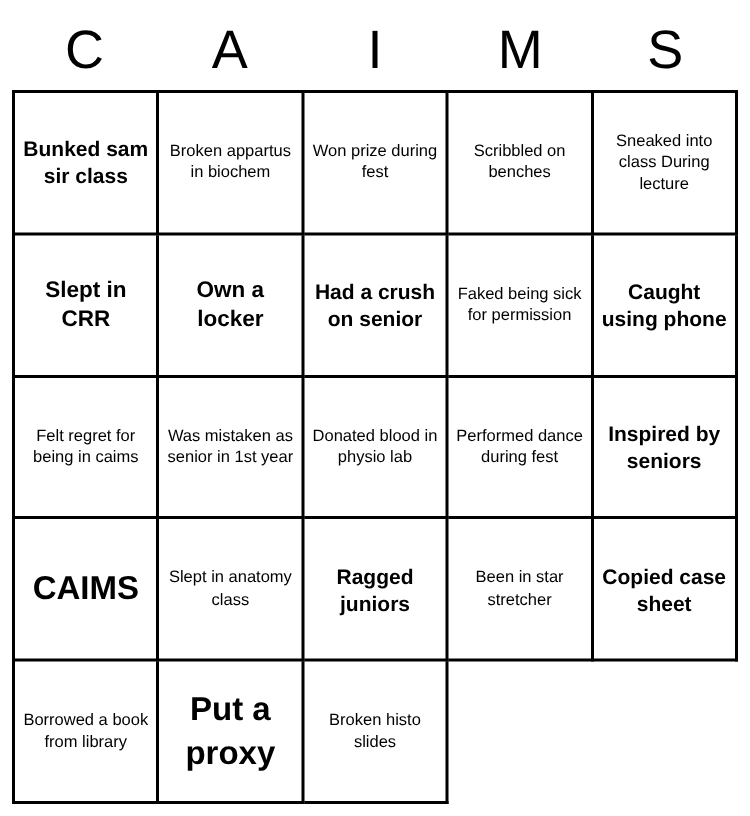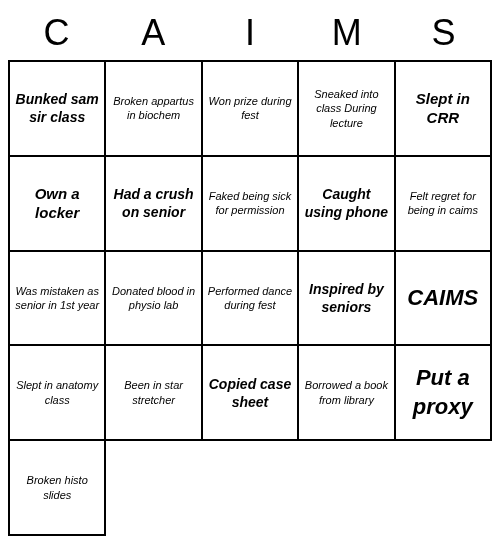--- a/index.html
+++ b/index.html
@@ -38,21 +38,20 @@
     .cell {
       border-right: 2px solid #000;
       border-bottom: 2px solid #000;
       display: flex;
       align-items: center;
       justify-content: center;
       text-align: center;
       padding: 3px;
       min-height: 80px;
       position: relative;
-      font-style: italic;
     }
     .cell-text {
       font-size: 11px;
       line-height: 1.3;
     }
     .cell-text.large {
       font-size: 15px;
       font-weight: bold;
     }
     .cell-text.xlarge {
@@ -80,20 +79,23 @@
 <div class="cell">
       <span class="cell-text medium">Bunked sam sir class</span>
     </div>
     <div class="cell">
       <span class="cell-text">Broken appartus in biochem</span>
     </div>
     <div class="cell">
       <span class="cell-text">Won prize during fest</span>
     </div>
     <div class="cell">
+      <span class="cell-text">Scribbled on benches</span>
+    </div>
+    <div class="cell">
       <span class="cell-text">Sneaked into class During lecture</span>
     </div>
     <div class="cell">
       <span class="cell-text large">Slept in CRR</span>
     </div>
     <div class="cell">
       <span class="cell-text large">Own a locker</span>
     </div>
     <div class="cell">
       <span class="cell-text medium">Had a crush on senior</span>
@@ -119,20 +121,23 @@
     <div class="cell">
       <span class="cell-text medium">Inspired by seniors</span>
     </div>
     <div class="cell">
       <span class="cell-text xlarge">CAIMS</span>
     </div>
     <div class="cell">
       <span class="cell-text">Slept in anatomy class</span>
     </div>
     <div class="cell">
+      <span class="cell-text medium">Ragged juniors</span>
+    </div>
+    <div class="cell">
       <span class="cell-text">Been in star stretcher</span>
     </div>
     <div class="cell">
       <span class="cell-text medium">Copied case sheet</span>
     </div>
     <div class="cell">
       <span class="cell-text">Borrowed a book from library</span>
     </div>
     <div class="cell">
       <span class="cell-text xlarge">Put a proxy</span>

